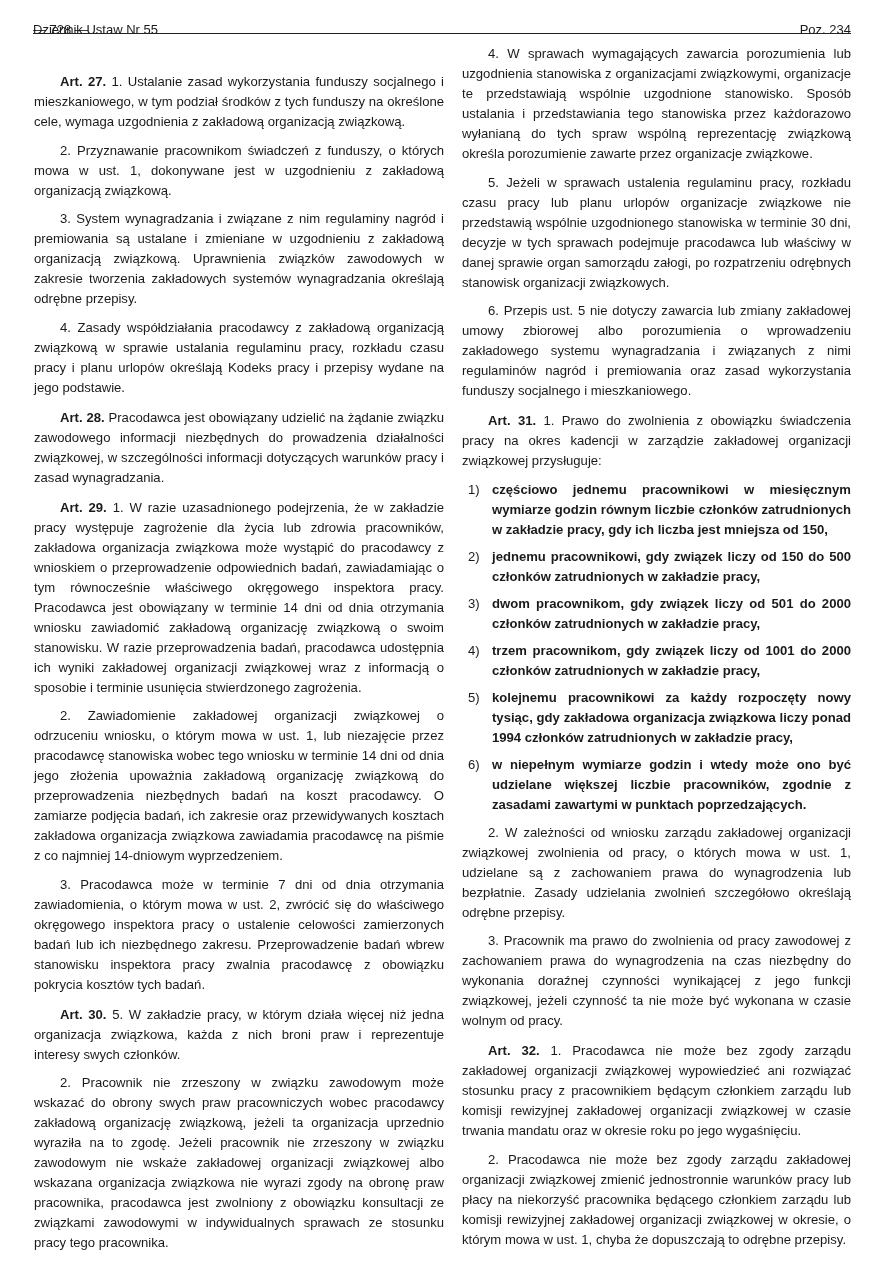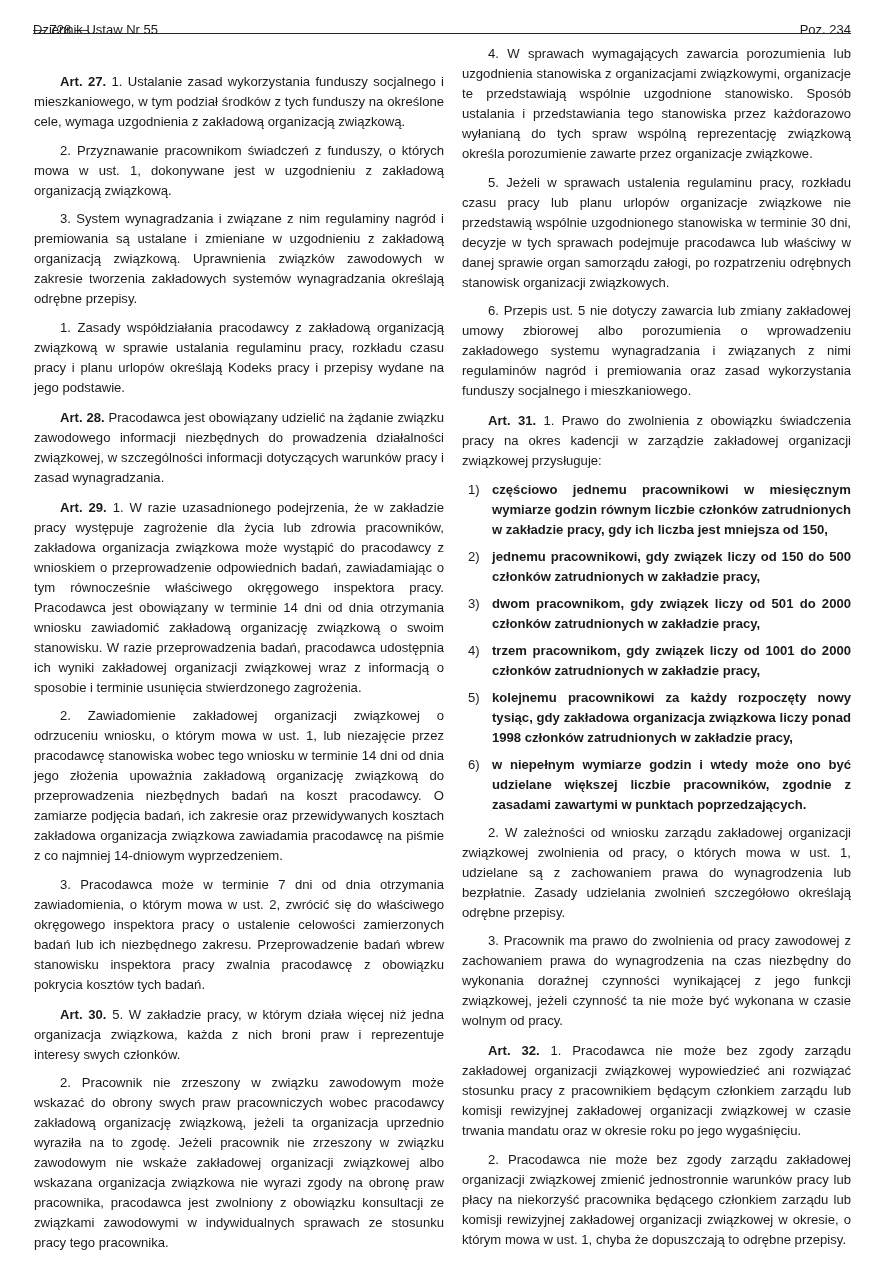--- a/index.html
+++ b/index.html
@@ -41,21 +41,21 @@
   <span class="left">Dziennik Ustaw Nr 55</span>
   <span class="center">— 728 —</span>
   <span class="right">Poz. 234</span>
 </div>
 <div class="rule"></div>
 
 <div class="col left">
   <p class="para first"><span class="art-label">Art. 27.</span><span> 1. Ustalanie zasad wykorzystania funduszy socjalnego i mieszkaniowego, w tym podział środków z tych funduszy na określone cele, wymaga uzgodnienia z zakładową organizacją związkową.</span></p>
   <p class="para">2. Przyznawanie pracownikom świadczeń z funduszy, o których mowa w ust. 1, dokonywane jest w uzgodnieniu z zakładową organizacją związkową.</p>
   <p class="para">3. System wynagradzania i związane z nim regulaminy nagród i premiowania są ustalane i zmieniane w uzgodnieniu z zakładową organizacją związkową. Uprawnienia związków zawodowych w zakresie tworzenia zakładowych systemów wynagradzania określają odrębne przepisy.</p>
-  <p class="para">1. Zasady współdziałania pracodawcy z zakładową organizacją związkową w sprawie ustalania regulaminu pracy, rozkładu czasu pracy i planu urlopów określają Kodeks pracy i przepisy wydane na jego podstawie.</p>
+  <p class="para">4. Zasady współdziałania pracodawcy z zakładową organizacją związkową w sprawie ustalania regulaminu pracy, rozkładu czasu pracy i planu urlopów określają Kodeks pracy i przepisy wydane na jego podstawie.</p>
 
   <p class="para art"><span class="art-label">Art. 28.</span><span> Pracodawca jest obowiązany udzielić na żądanie związku zawodowego informacji niezbędnych do prowadzenia działalności związkowej, w szczególności informacji dotyczących warunków pracy i zasad wynagradzania.</span></p>
 
   <p class="para art"><span class="art-label">Art. 29.</span><span> 1. W razie uzasadnionego podejrzenia, że w zakładzie pracy występuje zagrożenie dla życia lub zdrowia pracowników, zakładowa organizacja związkowa może wystąpić do pracodawcy z wnioskiem o przeprowadzenie odpowiednich badań, zawiadamiając o tym równocześnie właściwego okręgowego inspektora pracy. Pracodawca jest obowiązany w terminie 14 dni od dnia otrzymania wniosku zawiadomić zakładową organizację związkową o swoim stanowisku. W razie przeprowadzenia badań, pracodawca udostępnia ich wyniki zakładowej organizacji związkowej wraz z informacją o sposobie i terminie usunięcia stwierdzonego zagrożenia.</span></p>
   <p class="para">2. Zawiadomienie zakładowej organizacji związkowej o odrzuceniu wniosku, o którym mowa w ust. 1, lub niezajęcie przez pracodawcę stanowiska wobec tego wniosku w terminie 14 dni od dnia jego złożenia upoważnia zakładową organizację związkową do przeprowadzenia niezbędnych badań na koszt pracodawcy. O zamiarze podjęcia badań, ich zakresie oraz przewidywanych kosztach zakładowa organizacja związkowa zawiadamia pracodawcę na piśmie z co najmniej 14-dniowym wyprzedzeniem.</p>
   <p class="para">3. Pracodawca może w terminie 7 dni od dnia otrzymania zawiadomienia, o którym mowa w ust. 2, zwrócić się do właściwego okręgowego inspektora pracy o ustalenie celowości zamierzonych badań lub ich niezbędnego zakresu. Przeprowadzenie badań wbrew stanowisku inspektora pracy zwalnia pracodawcę z obowiązku pokrycia kosztów tych badań.</p>
 
   <p class="para art"><span class="art-label">Art. 30.</span><span> 5. W zakładzie pracy, w którym działa więcej niż jedna organizacja związkowa, każda z nich broni praw i reprezentuje interesy swych członków.</span></p>
   <p class="para">2. Pracownik nie zrzeszony w związku zawodowym może wskazać do obrony swych praw pracowniczych wobec pracodawcy zakładową organizację związkową, jeżeli ta organizacja uprzednio wyraziła na to zgodę. Jeżeli pracownik nie zrzeszony w związku zawodowym nie wskaże zakładowej organizacji związkowej albo wskazana organizacja związkowa nie wyrazi zgody na obronę praw pracownika, pracodawca jest zwolniony z obowiązku konsultacji ze związkami zawodowymi w indywidualnych sprawach ze stosunku pracy tego pracownika.</p>
 </div>
@@ -78,21 +78,21 @@
     <li>
         <span class="num">3)</span>
         <span class="txt">dwom pracownikom, gdy związek liczy od 501 do 2000 członków zatrudnionych w zakładzie pracy,</span>
       </li>
     <li>
         <span class="num">4)</span>
         <span class="txt">trzem pracownikom, gdy związek liczy od 1001 do 2000 członków zatrudnionych w zakładzie pracy,</span>
       </li>
     <li>
         <span class="num">5)</span>
-        <span class="txt">kolejnemu pracownikowi za każdy rozpoczęty nowy tysiąc, gdy zakładowa organizacja związkowa liczy ponad 1998 członków zatrudnionych w zakładzie pracy,</span>
+        <span class="txt">kolejnemu pracownikowi za każdy rozpoczęty nowy tysiąc, gdy zakładowa organizacja związkowa liczy ponad 1994 członków zatrudnionych w zakładzie pracy,</span>
       </li>
     <li>
         <span class="num">6)</span>
         <span class="txt">w niepełnym wymiarze godzin i wtedy może ono być udzielane większej liczbie pracowników, zgodnie z zasadami zawartymi w punktach poprzedzających.</span>
       </li>
   </ul>
   <p class="para">2. W zależności od wniosku zarządu zakładowej organizacji związkowej zwolnienia od pracy, o których mowa w ust. 1, udzielane są z zachowaniem prawa do wynagrodzenia lub bezpłatnie. Zasady udzielania zwolnień szczegółowo określają odrębne przepisy.</p>
   <p class="para">3. Pracownik ma prawo do zwolnienia od pracy zawodowej z zachowaniem prawa do wynagrodzenia na czas niezbędny do wykonania doraźnej czynności wynikającej z jego funkcji związkowej, jeżeli czynność ta nie może być wykonana w czasie wolnym od pracy.</p>
 
   <p class="para art"><span class="art-label">Art. 32.</span><span> 1. Pracodawca nie może bez zgody zarządu zakładowej organizacji związkowej wypowiedzieć ani rozwiązać stosunku pracy z pracownikiem będącym członkiem zarządu lub komisji rewizyjnej zakładowej organizacji związkowej w czasie trwania mandatu oraz w okresie roku po jego wygaśnięciu.</span></p>

